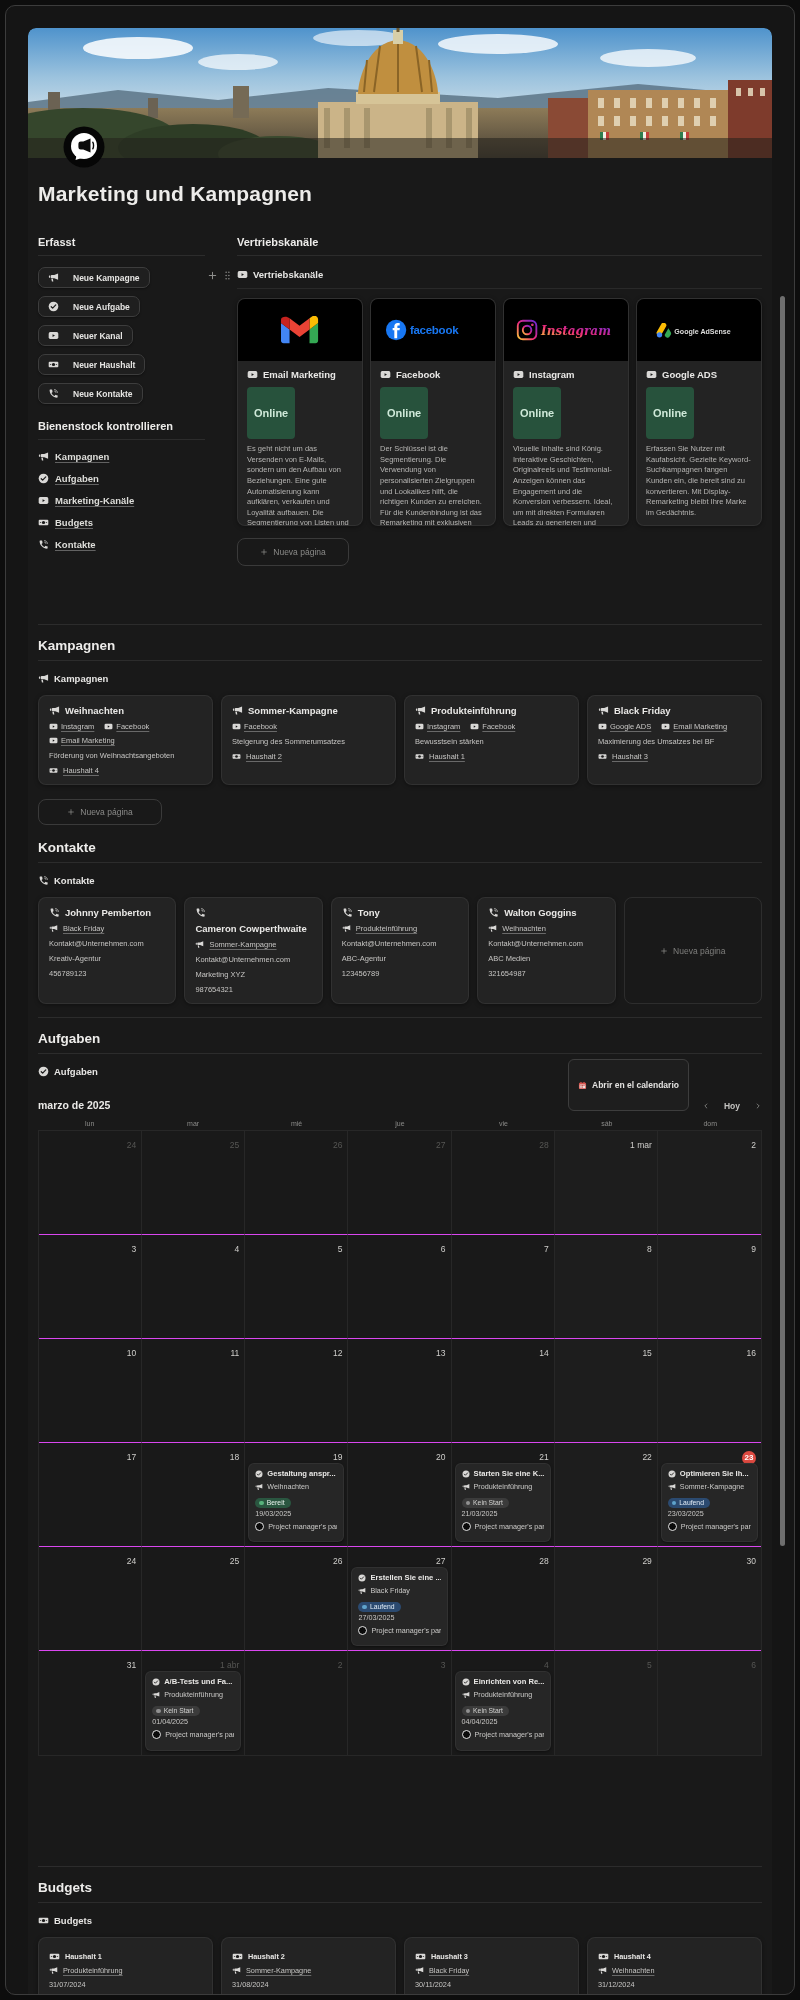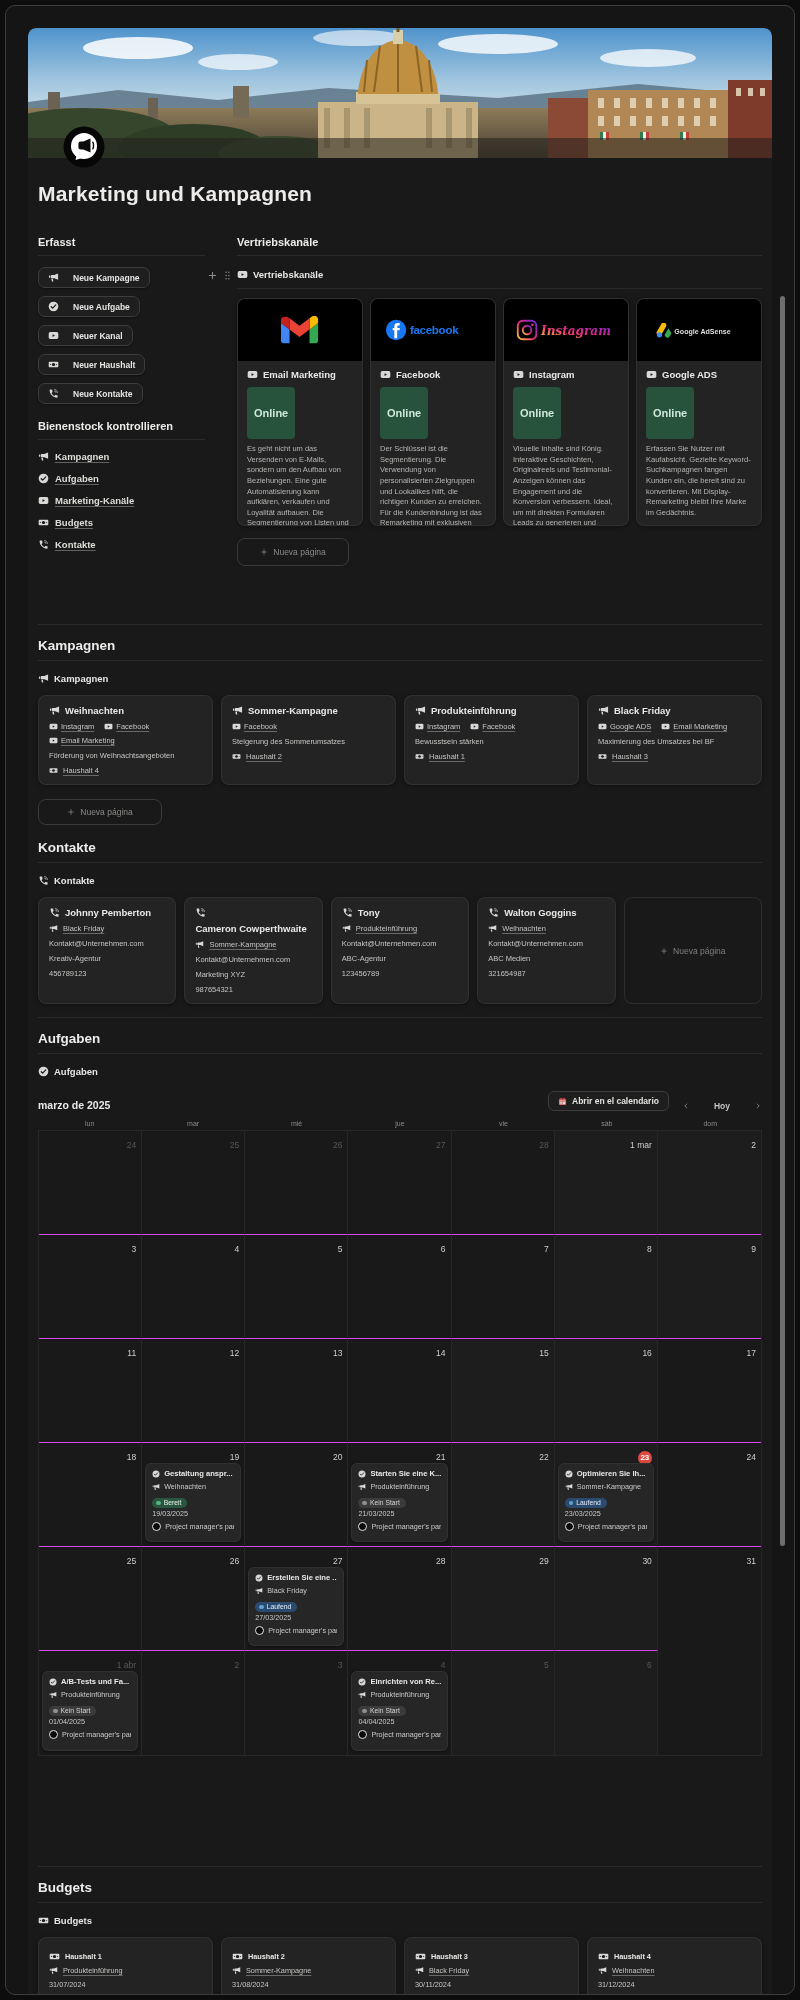--- a/index.html
+++ b/index.html
@@ -46,22 +46,22 @@
 .grid4{display:grid;grid-template-columns:repeat(4,1fr);gap:8px;margin:11px 10px 0}
 .grid5{display:grid;grid-template-columns:repeat(5,1fr);gap:8px;margin:11px 10px 0}
 .card{background:#232323;border:1px solid rgba(255,255,255,.065);border-radius:8px;box-shadow:0 1px 4px rgba(0,0,0,.4);padding:9px 10px;overflow:hidden;cursor:pointer}
 .crow{display:flex;align-items:center;gap:5px;margin-top:6px;font-size:7.5px;color:#c6c5c3;flex-wrap:wrap}
 .crow.first{margin-top:0;font-size:9.5px;font-weight:bold;color:#e9e8e6}
 .chip{display:inline-flex;align-items:center;gap:3px;margin-right:5px}
 .new-card{border:1px solid rgba(255,255,255,.09);border-radius:8px;display:flex;align-items:center;justify-content:center;gap:5px;color:#7f7f7d;font-size:8.5px;cursor:pointer}
 .cal-toolbar{display:flex;align-items:flex-end;margin:10px 10px 0;height:24px}
 .cal-month{font-size:10.5px;font-weight:bold;color:#eae9e7}
 .sp{flex:1}
-.cal-open{display:flex;align-items:center;gap:5px;border:1px solid #3d3d3d;border-radius:6px;padding:4px 9px;font-size:8.5px;font-weight:bold;color:#e3e2e0;background:#1e1e1e;cursor:pointer}
-.cal-nav{display:flex;align-items:center;gap:24px;margin-left:13px;color:#c4c3c1;font-size:8.5px;font-weight:bold}
+.cal-open{display:flex;align-items:center;gap:5px;border:1px solid #3d3d3d;border-radius:6px;padding:20px 9px;font-size:8.5px;font-weight:bold;color:#e3e2e0;background:#1e1e1e;cursor:pointer}
+.cal-nav{display:flex;align-items:center;gap:14px;margin-left:13px;color:#c4c3c1;font-size:8.5px;font-weight:bold}
 .chev{width:8px;height:8px;color:#8f8f8d;display:inline-flex;cursor:pointer}
 .chev svg{width:100%;height:100%}
 .weekdays{display:grid;grid-template-columns:repeat(7,1fr);margin:6px 10px 0}
 .weekdays div{text-align:center;font-size:7px;color:#8b8b89;padding:3px 0}
 .cal-grid{display:grid;grid-template-columns:repeat(7,1fr);grid-auto-rows:104px;margin:0 10px;border:1px solid #272727}
 .cal-cell{border-right:1px solid #272727;border-bottom:1px solid #d946ef;position:relative;padding:3px 5px;text-align:right}
 .cal-cell:nth-child(7n){border-right:none}
 .cal-grid .cal-cell:nth-last-child(-n+7){border-bottom:none}
 .cal-cell.weekend{background:rgba(255,255,255,.018)}
 .cal-day{font-size:8.5px;color:#cfcecb;display:inline-block;min-width:13px}
@@ -790,20 +790,21 @@
         <div class="cal-cell"><span class="cal-day muted">28</span></div>
         <div class="cal-cell weekend"><span class="cal-day">1 mar</span></div>
         <div class="cal-cell weekend"><span class="cal-day">2</span></div>
         <div class="cal-cell"><span class="cal-day">3</span></div>
         <div class="cal-cell"><span class="cal-day">4</span></div>
         <div class="cal-cell"><span class="cal-day">5</span></div>
         <div class="cal-cell"><span class="cal-day">6</span></div>
         <div class="cal-cell"><span class="cal-day">7</span></div>
         <div class="cal-cell weekend"><span class="cal-day">8</span></div>
         <div class="cal-cell weekend"><span class="cal-day">9</span></div>
+        <div class="cal-cell"><span class="cal-day">10</span></div>
         <div class="cal-cell"><span class="cal-day">11</span></div>
         <div class="cal-cell"><span class="cal-day">12</span></div>
         <div class="cal-cell"><span class="cal-day">13</span></div>
         <div class="cal-cell"><span class="cal-day">14</span></div>
         <div class="cal-cell weekend"><span class="cal-day">15</span></div>
         <div class="cal-cell weekend"><span class="cal-day">16</span></div>
         <div class="cal-cell"><span class="cal-day">17</span></div>
         <div class="cal-cell"><span class="cal-day">18</span></div>
         <div class="cal-cell"><span class="cal-day">19</span><div class="cal-event"><div class="ev-title">
               <span class="ic xs">

